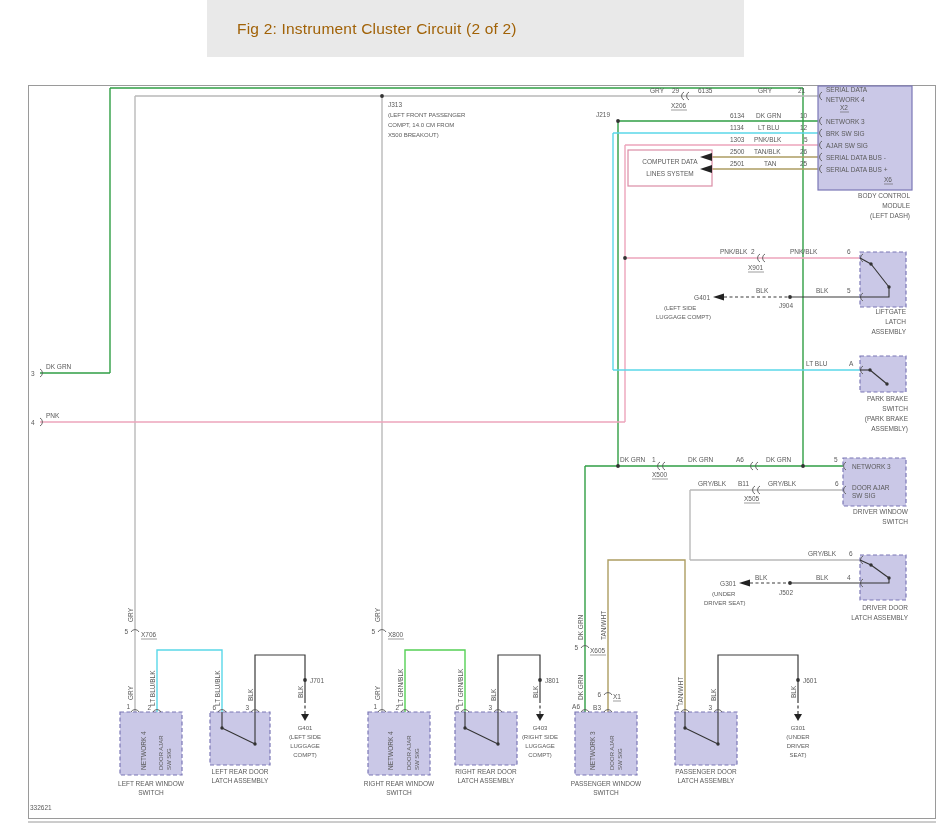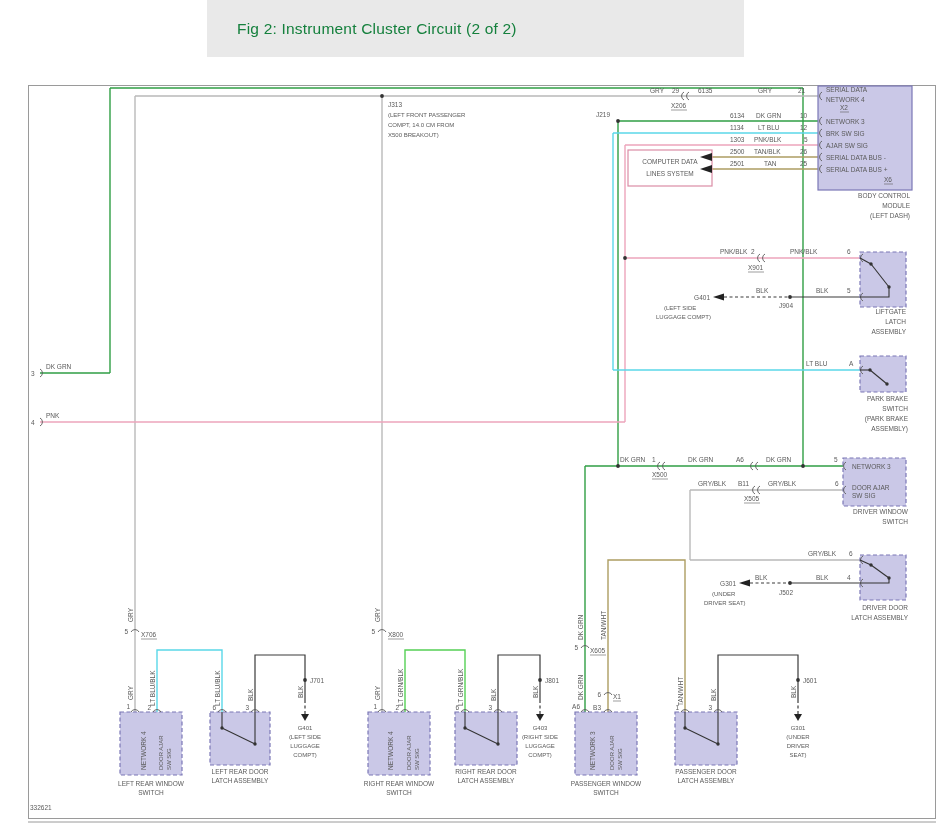--- a/index.html
+++ b/index.html
@@ -1,20 +1,20 @@
 <!DOCTYPE html>
 <html><head>
 <meta charset="utf-8">
 <title>Wiring Diagram</title>
 <style>
   html,body { margin:0; padding:0; background:#ffffff; }
   body { width:951px; height:838px; position:relative; font-family:"Liberation Sans",sans-serif; }
   .titlebar { position:absolute; left:207px; top:0; width:537px; height:57px; background:#e9e9e9;
               display:flex; align-items:center; box-sizing:border-box; padding-left:30px; }
-  .titlebar span { font-size:15.5px; color:#15803d; letter-spacing:0.2px; }
+  .titlebar span { font-size:15.5px; color:#a16207; letter-spacing:0.2px; }
   svg.diagram { position:absolute; left:0; top:0; }
   .t   { font:6.5px "Liberation Sans",sans-serif; fill:#5a5a5a; }
   .t6  { font:6px "Liberation Sans",sans-serif; fill:#5a5a5a; }
   .mid { text-anchor:middle; }
   .end { text-anchor:end; }
   .frame { fill:none; stroke:#9a9a9a; stroke-width:1; }
   .w-grn   { stroke:#2f9e44; fill:none; stroke-width:1.4; }
   .w-ltgrn { stroke:#55d055; fill:none; stroke-width:1.4; }
   .w-gry   { stroke:#b9b9b9; fill:none; stroke-width:1.4; }
   .w-pnk   { stroke:#eda4bb; fill:none; stroke-width:1.4; }

